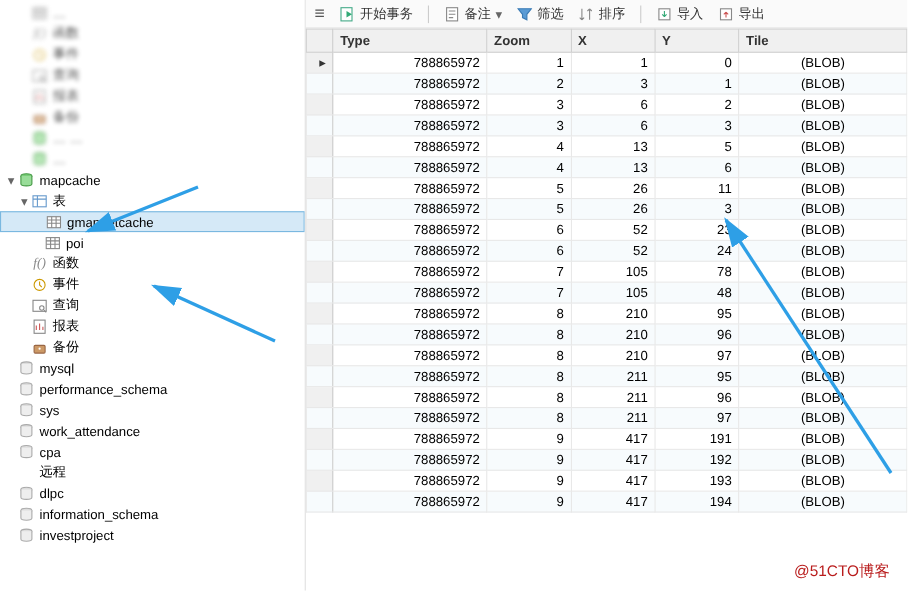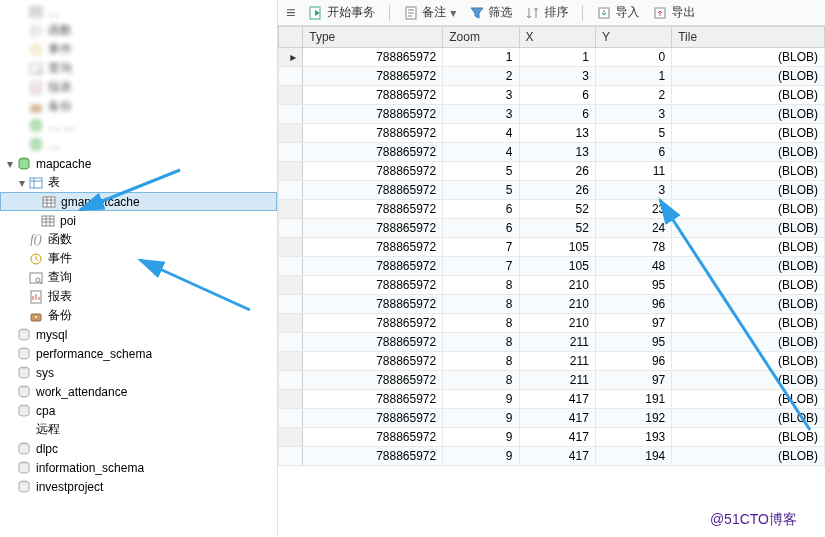--- a/index.html
+++ b/index.html
@@ -12,28 +12,28 @@
 .tree-item .toggle{width:12px;color:#666;text-align:center}
 .tree-item .ic{width:16px;height:16px;margin-right:4px;display:inline-flex;align-items:center;justify-content:center}
 .ind1{padding-left:16px}.ind2{padding-left:28px}
 .blur{filter:blur(2px);opacity:.7}
 .main{flex:1;display:flex;flex-direction:column}
 .toolbar{height:26px;display:flex;align-items:center;gap:14px;padding:0 8px;border-bottom:1px solid #ddd;background:#fafafa}
 .tb-btn{display:flex;align-items:center;gap:4px;color:#333;cursor:pointer}
 .tb-sep{width:1px;height:16px;background:#ccc}
 .grid{flex:1;overflow:auto}
 table{border-collapse:collapse;width:100%}
-th{background:#f0f0f0;border:1px solid #d0d0d0;text-align:left;padding:3px 6px;font-weight:normal;color:#333;height:20px}
+th{background:#f0f0f0;border:1px solid #d0d0d0;text-align:left;padding:3px 6px;font-weight:bold;color:#333;height:20px}
 td{border:1px solid #e8e8e8;padding:2px 6px;height:19px;text-align:right}
-td.l{text-align:right}
+td.l{text-align:center}
 tr:nth-child(even) td{background:#f7fbfd}
 .rowh{width:14px;background:#f0f0f0;border-right:1px solid #ccc}
 .ptr{color:#333}
 .arrow{position:absolute;pointer-events:none}
-.watermark{position:absolute;right:28px;bottom:8px;color:#4c1d95;font-size:14px}
+.watermark{position:absolute;right:16px;bottom:8px;color:#b91c1c;font-size:14px}
 svg{display:block}
 </style>
 </head>
 <body>
 
 <div class="container">
   <div class="sidebar">
     <div class="tree" id="tree">
         <div class="tree-item ind1 blur">
           <span class="toggle"></span>

